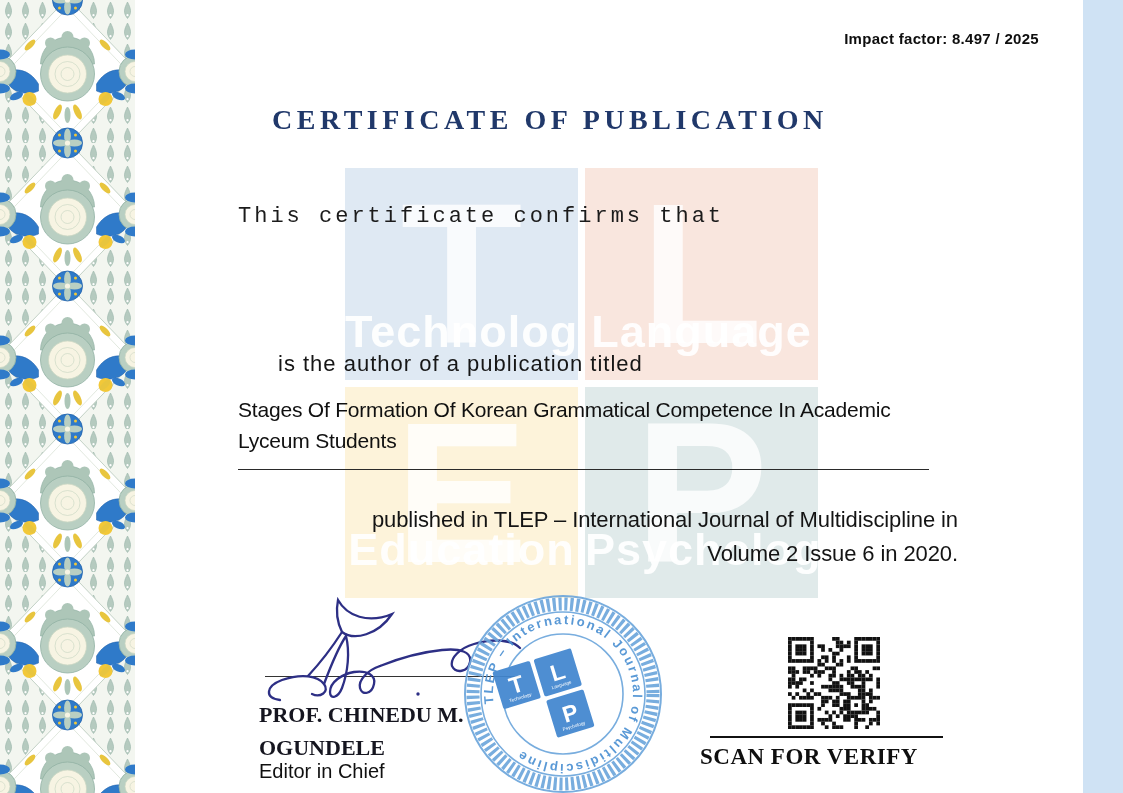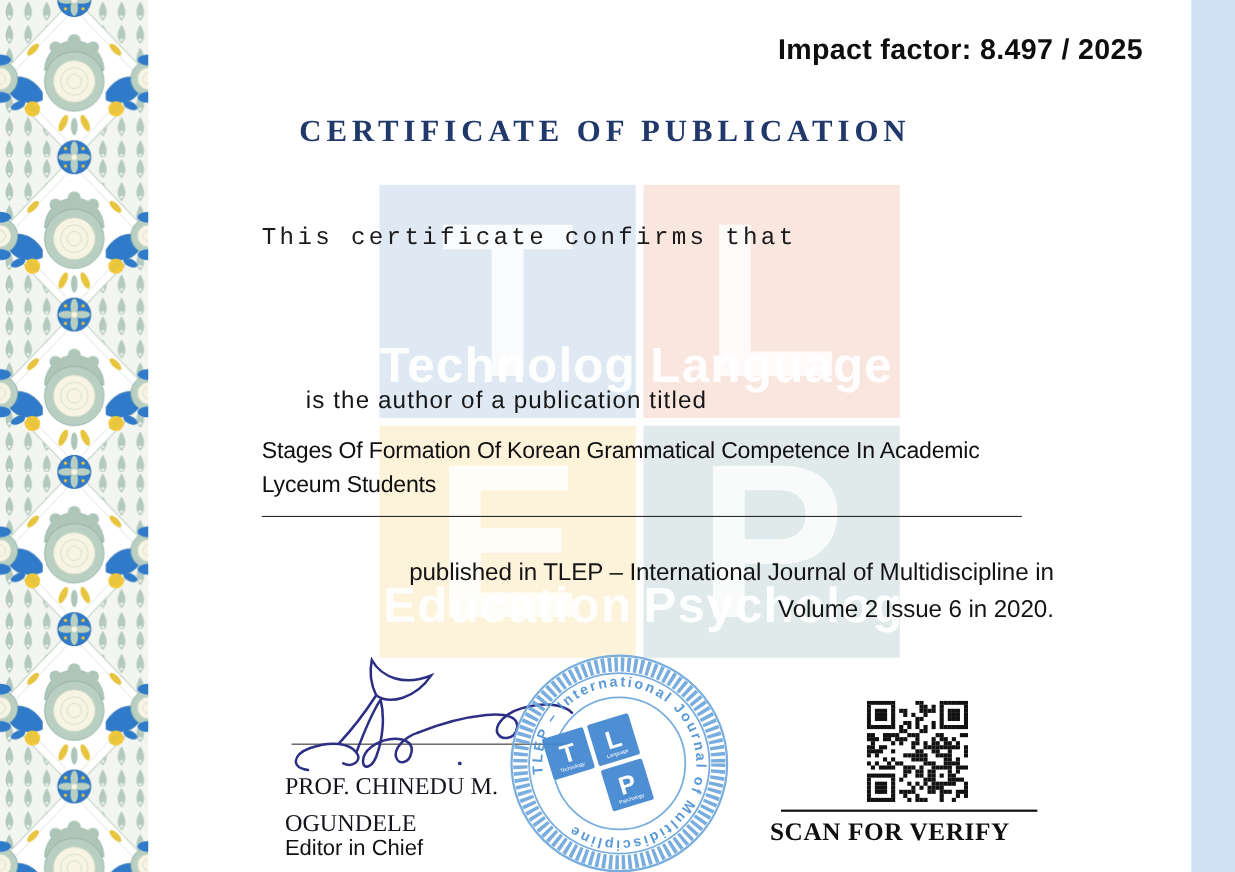--- a/index.html
+++ b/index.html
@@ -18,36 +18,36 @@
   
   .watermark{left:345px;top:168px;width:473px;height:430px;z-index:0;
     display:grid;grid-template-columns:233px 233px;grid-template-rows:212px 211px;gap:7px;}
   .wm-cell{position:relative;display:flex;align-items:center;justify-content:center;}
   .wm-letter{font-size:200px;font-weight:bold;color:rgba(255,255,255,0.8);line-height:1;
     font-family:"Liberation Sans",sans-serif;}
   .wm-word{position:absolute;left:0;right:0;bottom:22px;text-align:center;
     font-size:45px;font-weight:600;color:rgba(255,255,255,0.92);letter-spacing:1px;}
 
   
-  .impact{top:30px;right:84px;font-size:26px;font-weight:600;color:#0e0e0e;letter-spacing:.3px;z-index:3;}
+  .impact{top:30px;right:84px;font-size:15px;font-weight:600;color:#0e0e0e;letter-spacing:.3px;z-index:3;}
   .title{left:237px;top:104px;font-family:"Liberation Serif",serif;font-weight:bold;
     font-size:28px;letter-spacing:4.5px;color:#20386a;z-index:3;margin-left:35px;}
   .intro{left:238px;top:204px;font-size:22px;letter-spacing:3px;color:#1b1b1b;z-index:3;font-family:Liberation Mono, monospace;}
   .name{left:232px;top:268px;font-family:"Liberation Serif",serif;font-weight:bold;
     font-size:41px;letter-spacing:.5px;color:#1d3e73;z-index:3;}
   .statement{left:238px;top:351px;font-size:22px;letter-spacing:1px;color:#161616;z-index:3;margin-left:40px;}
   .paper{left:238px;top:394px;width:715px;font-size:21px;font-weight:normal;
     letter-spacing:-.2px;line-height:31px;color:#101010;z-index:3;}
   .divider{left:238px;top:469px;width:691px;border-top:1.5px solid #2a2a2a;z-index:3;}
   .published{left:238px;top:503px;width:720px;font-size:22px;line-height:34px;
     letter-spacing:-.1px;color:#141414;z-index:3;text-align:right;}
 
   .sig-svg{left:250px;top:588px;z-index:4;}
   .sig-line{left:265px;top:676px;width:255px;border-top:1.4px solid #333;z-index:3;}
-  .sig-name{left:259px;top:698px;font-family:"Liberation Serif",serif;font-weight:normal;
+  .sig-name{left:259px;top:698px;font-family:"Liberation Serif",serif;font-weight:bold;
     font-size:22px;line-height:33px;color:#15151f;z-index:5;}
   .sig-role{left:259px;top:760px;font-size:20px;color:#101010;z-index:5;}
 
   .seal-svg{left:457px;top:588px;z-index:4;}
 
   .qr-box{left:788px;top:637px;width:92px;height:92px;z-index:3;}
   .qr-line{left:710px;top:736px;width:233px;border-top:2px solid #111;z-index:3;}
   .qr-label{left:700px;top:744px;width:253px;text-align:left;font-family:"Liberation Serif",serif;
     font-weight:bold;font-size:23px;letter-spacing:.5px;color:#0f0f0f;z-index:3;}
 </style>

